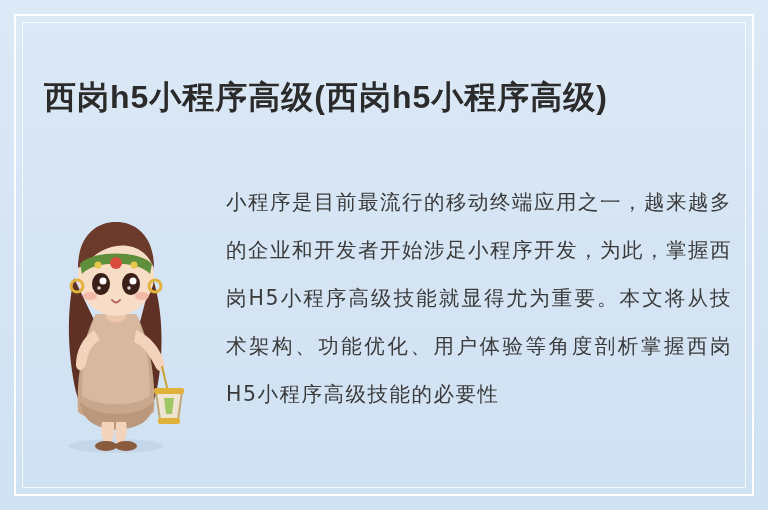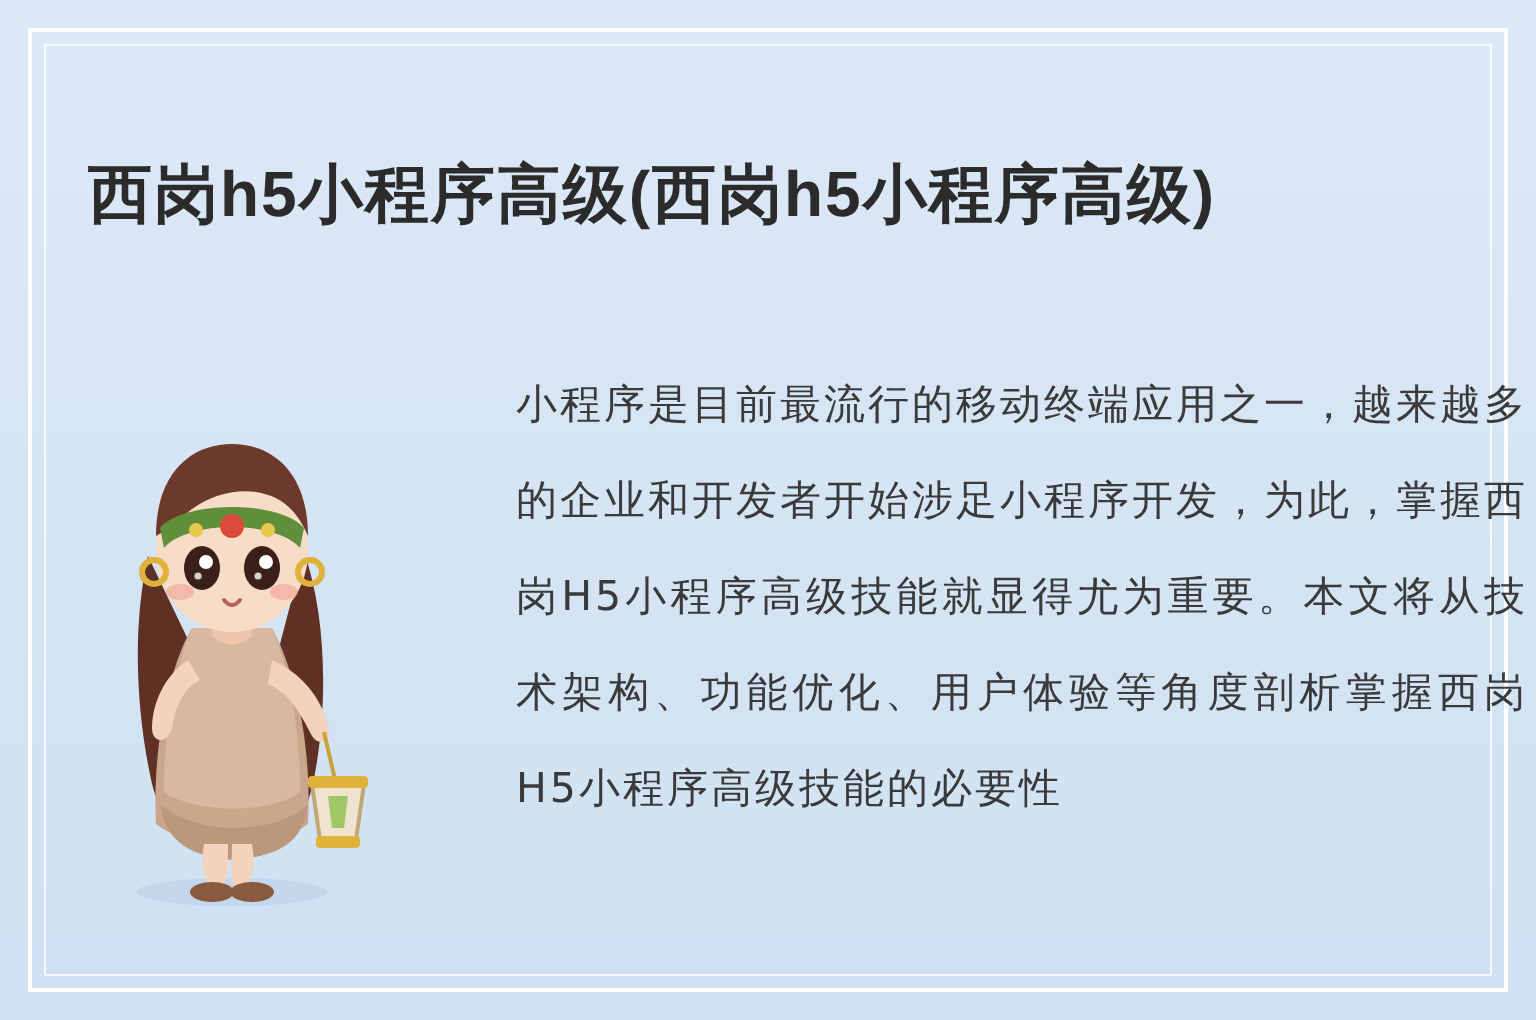--- a/index.html
+++ b/index.html
@@ -58,21 +58,20 @@
     position: absolute;
     left: 226px;
     top: 178px;
     width: 506px;
     font-family: "DejaVu Sans", sans-serif;
     font-size: 20.5px;
     line-height: 48px;
     color: #3a3a3a;
     letter-spacing: 1.5px;
     text-align: justify;
-    margin-left: 32px;
   }
   .mascot {
     position: absolute;
     left: 44px;
     top: 206px;
     width: 168px;
     height: 250px;
   }
   .mascot svg {
     display: block;

